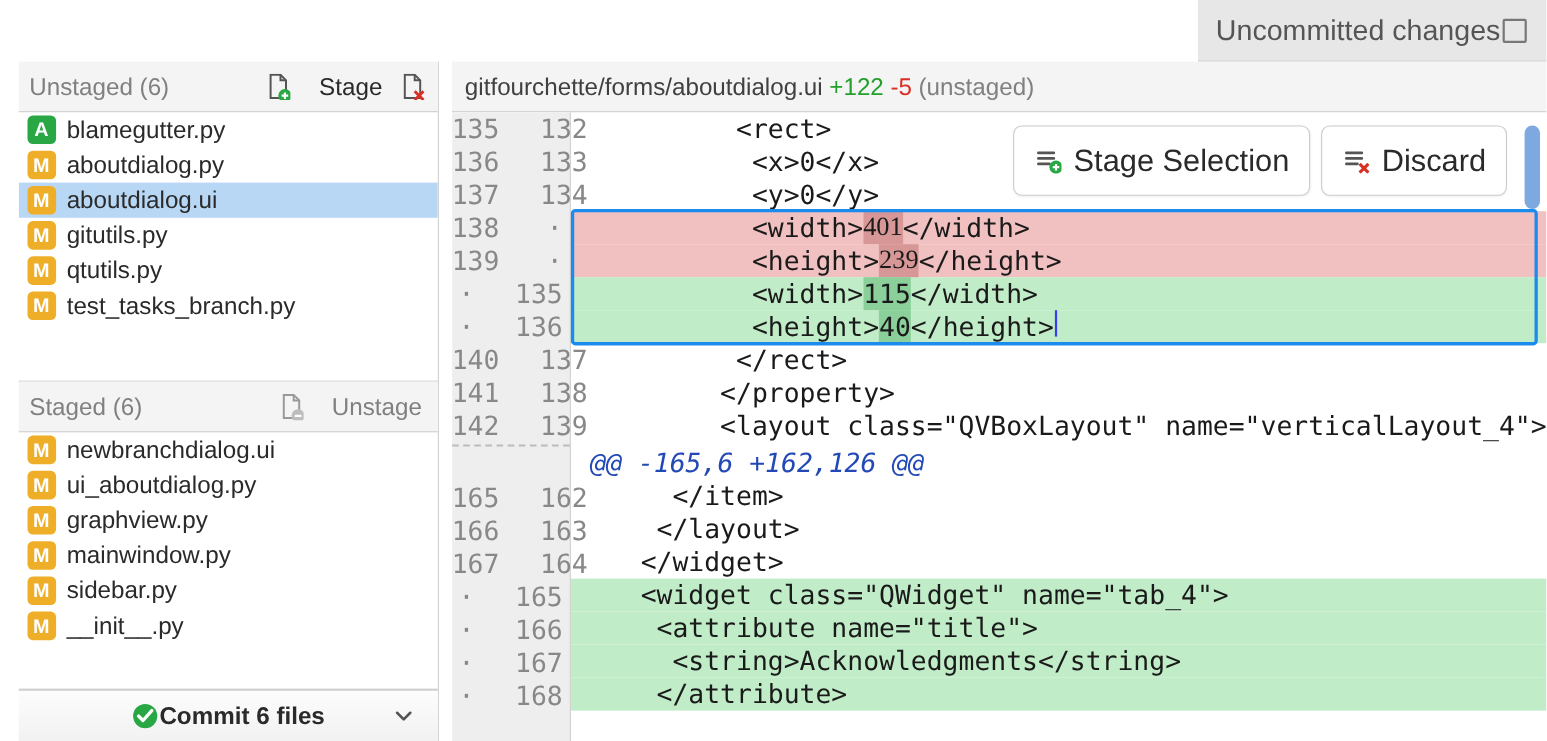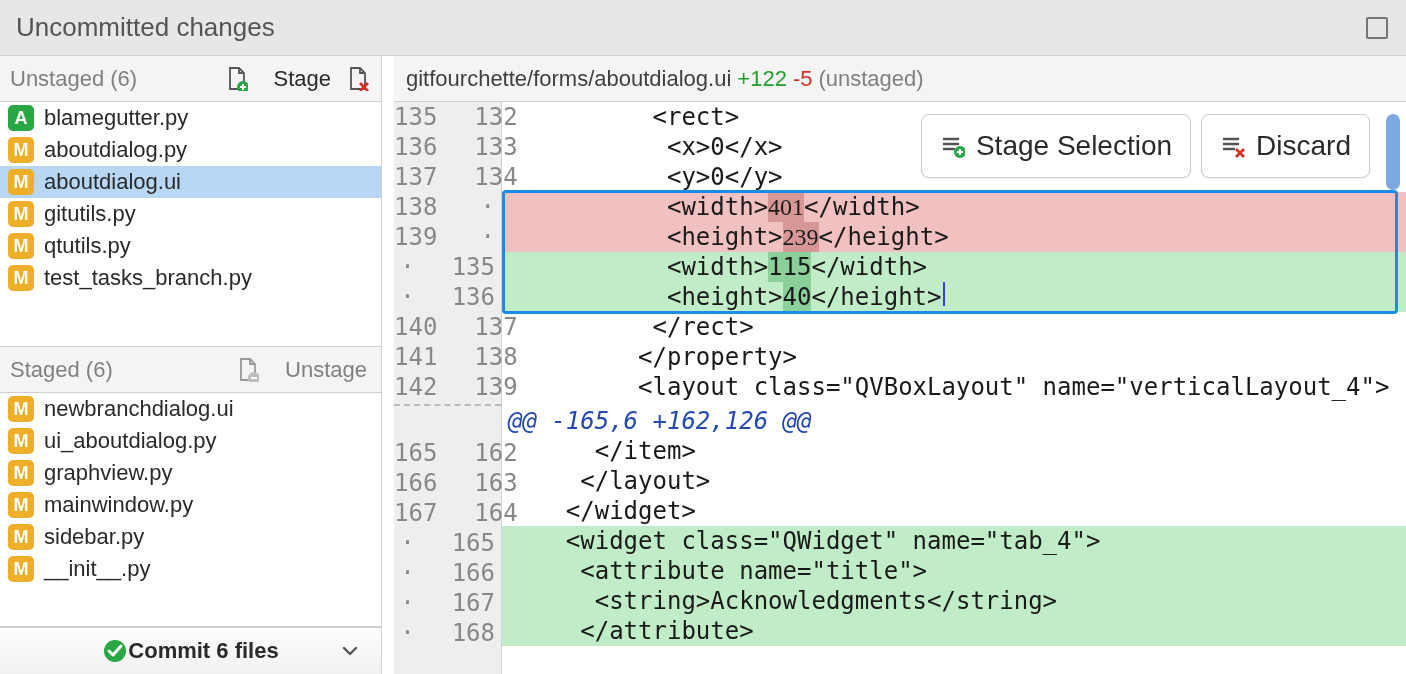--- a/index.html
+++ b/index.html
@@ -26,21 +26,21 @@
   * { box-sizing: border-box; }
   html, body {
     margin: 0; padding: 0;
     width: 1406px; height: 674px;
     font-family: -apple-system, BlinkMacSystemFont, "Segoe UI", Helvetica, Arial, sans-serif;
     font-size: 22px;
     color: var(--text-dark);
     background: #fff;
     overflow: hidden;
   }
-  .root { display: flex; flex-direction: column; width: 100%; height: 100%; }
+  .root { display: flex; flex-direction: column; width: 100%; height: 100%; align-items: flex-end; }
 
   
   .header {
     height: 56px;
     background: var(--bg-grey);
     border-bottom: 1px solid var(--border);
     display: flex; align-items: center; justify-content: space-between;
     padding: 0 16px;
   }
   .header-title { font-size: 26px; color: #555; }
@@ -146,21 +146,21 @@
     flex: 1; min-width: 0; position: relative;
     white-space: pre;
     color: #1a1a1a;
   }
   .cline { height: 30px; padding-left: 6px; display: flex; align-items: center; }
   .cline.del { background: var(--diff-red-bg); }
   .cline.add { background: var(--diff-green-bg); }
   .cline .intra-del { background: var(--diff-red-dark); font-family: Liberation Serif, serif; }
   .cline .intra-add { background: var(--diff-green-dark); }
   .cline.hunk { color: var(--hunk-blue); font-style: italic; }
-  .cline.hunkline { background: #fff; }
+  .cline.hunkline { background: #fff; margin-left: 12px; }
   .cline .cursor::after {
     content: ""; display:inline-block; width:2px; height:24px; background:#3a3aef; margin-left:1px;
   }
 
   .sel-outline {
     position: absolute;
     left: 0; right: 8px;
     border: 3px solid var(--sel-border);
     border-radius: 4px;
     pointer-events: none;

